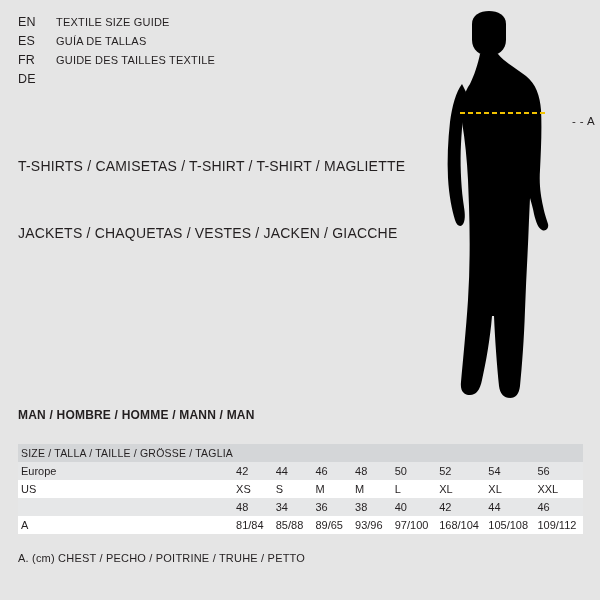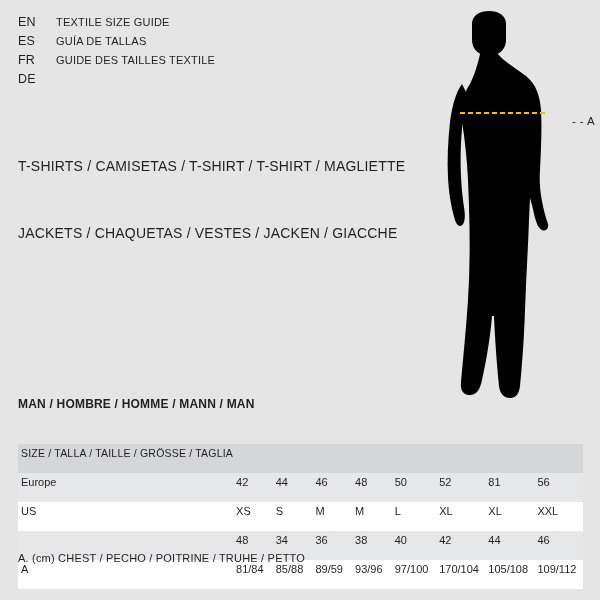--- a/index.html
+++ b/index.html
@@ -72,40 +72,40 @@
     top: 105px;
     font-size: 11.5px;
     letter-spacing: 0.4px;
     color: #231f20;
   }
 
   
   .man-title {
     position: absolute;
     left: 18px;
-    top: 397px;
+    top: 408px;
     font-size: 12px;
     font-weight: bold;
     letter-spacing: 0.2px;
   }
 
   .table-wrap {
     position: absolute;
     left: 18px;
     top: 444px;
     width: 565px;
   }
   table.sizes {
     border-collapse: collapse;
     width: 100%;
     font-size: 11px;
   }
   table.sizes td {
     height: 18px;
-    padding: 0 0 11px 3px;
+    padding: 0 0 0 3px;
     vertical-align: middle;
     white-space: nowrap;
     margin-top: 30px;
   }
   tr.head td {
     background: #d4d6d8;
     font-size: 10.5px;
     letter-spacing: 0.2px;
   }
   tr.shade td {
@@ -212,21 +212,21 @@
         <td class="c-val"></td>
       </tr>
       <tr class="shade">
         <td class="c-label">Europe</td>
         <td class="c-val">42</td>
         <td class="c-val">44</td>
         <td class="c-val">46</td>
         <td class="c-val">48</td>
         <td class="c-val">50</td>
         <td class="c-val">52</td>
-        <td class="c-val">81</td>
+        <td class="c-val">54</td>
         <td class="c-val">56</td>
       </tr>
       <tr class="plain">
         <td class="c-label">US</td>
         <td class="c-val">XS</td>
         <td class="c-val">S</td>
         <td class="c-val">M</td>
         <td class="c-val">M</td>
         <td class="c-val">L</td>
         <td class="c-val">XL</td>
@@ -241,24 +241,24 @@
         <td class="c-val">38</td>
         <td class="c-val">40</td>
         <td class="c-val">42</td>
         <td class="c-val">44</td>
         <td class="c-val">46</td>
       </tr>
       <tr class="plain">
         <td class="c-label">A</td>
         <td class="c-val">81/84</td>
         <td class="c-val">85/88</td>
-        <td class="c-val">89/59</td>
+        <td class="c-val">89/65</td>
         <td class="c-val">93/96</td>
         <td class="c-val">97/100</td>
-        <td class="c-val">170/104</td>
+        <td class="c-val">168/104</td>
         <td class="c-val">105/108</td>
         <td class="c-val">109/112</td>
       </tr>
     </tbody>
       </table>
   </div>
 
   <div class="footnote">A. (cm) CHEST / PECHO / POITRINE / TRUHE / PETTO</div>
 
 </div>

